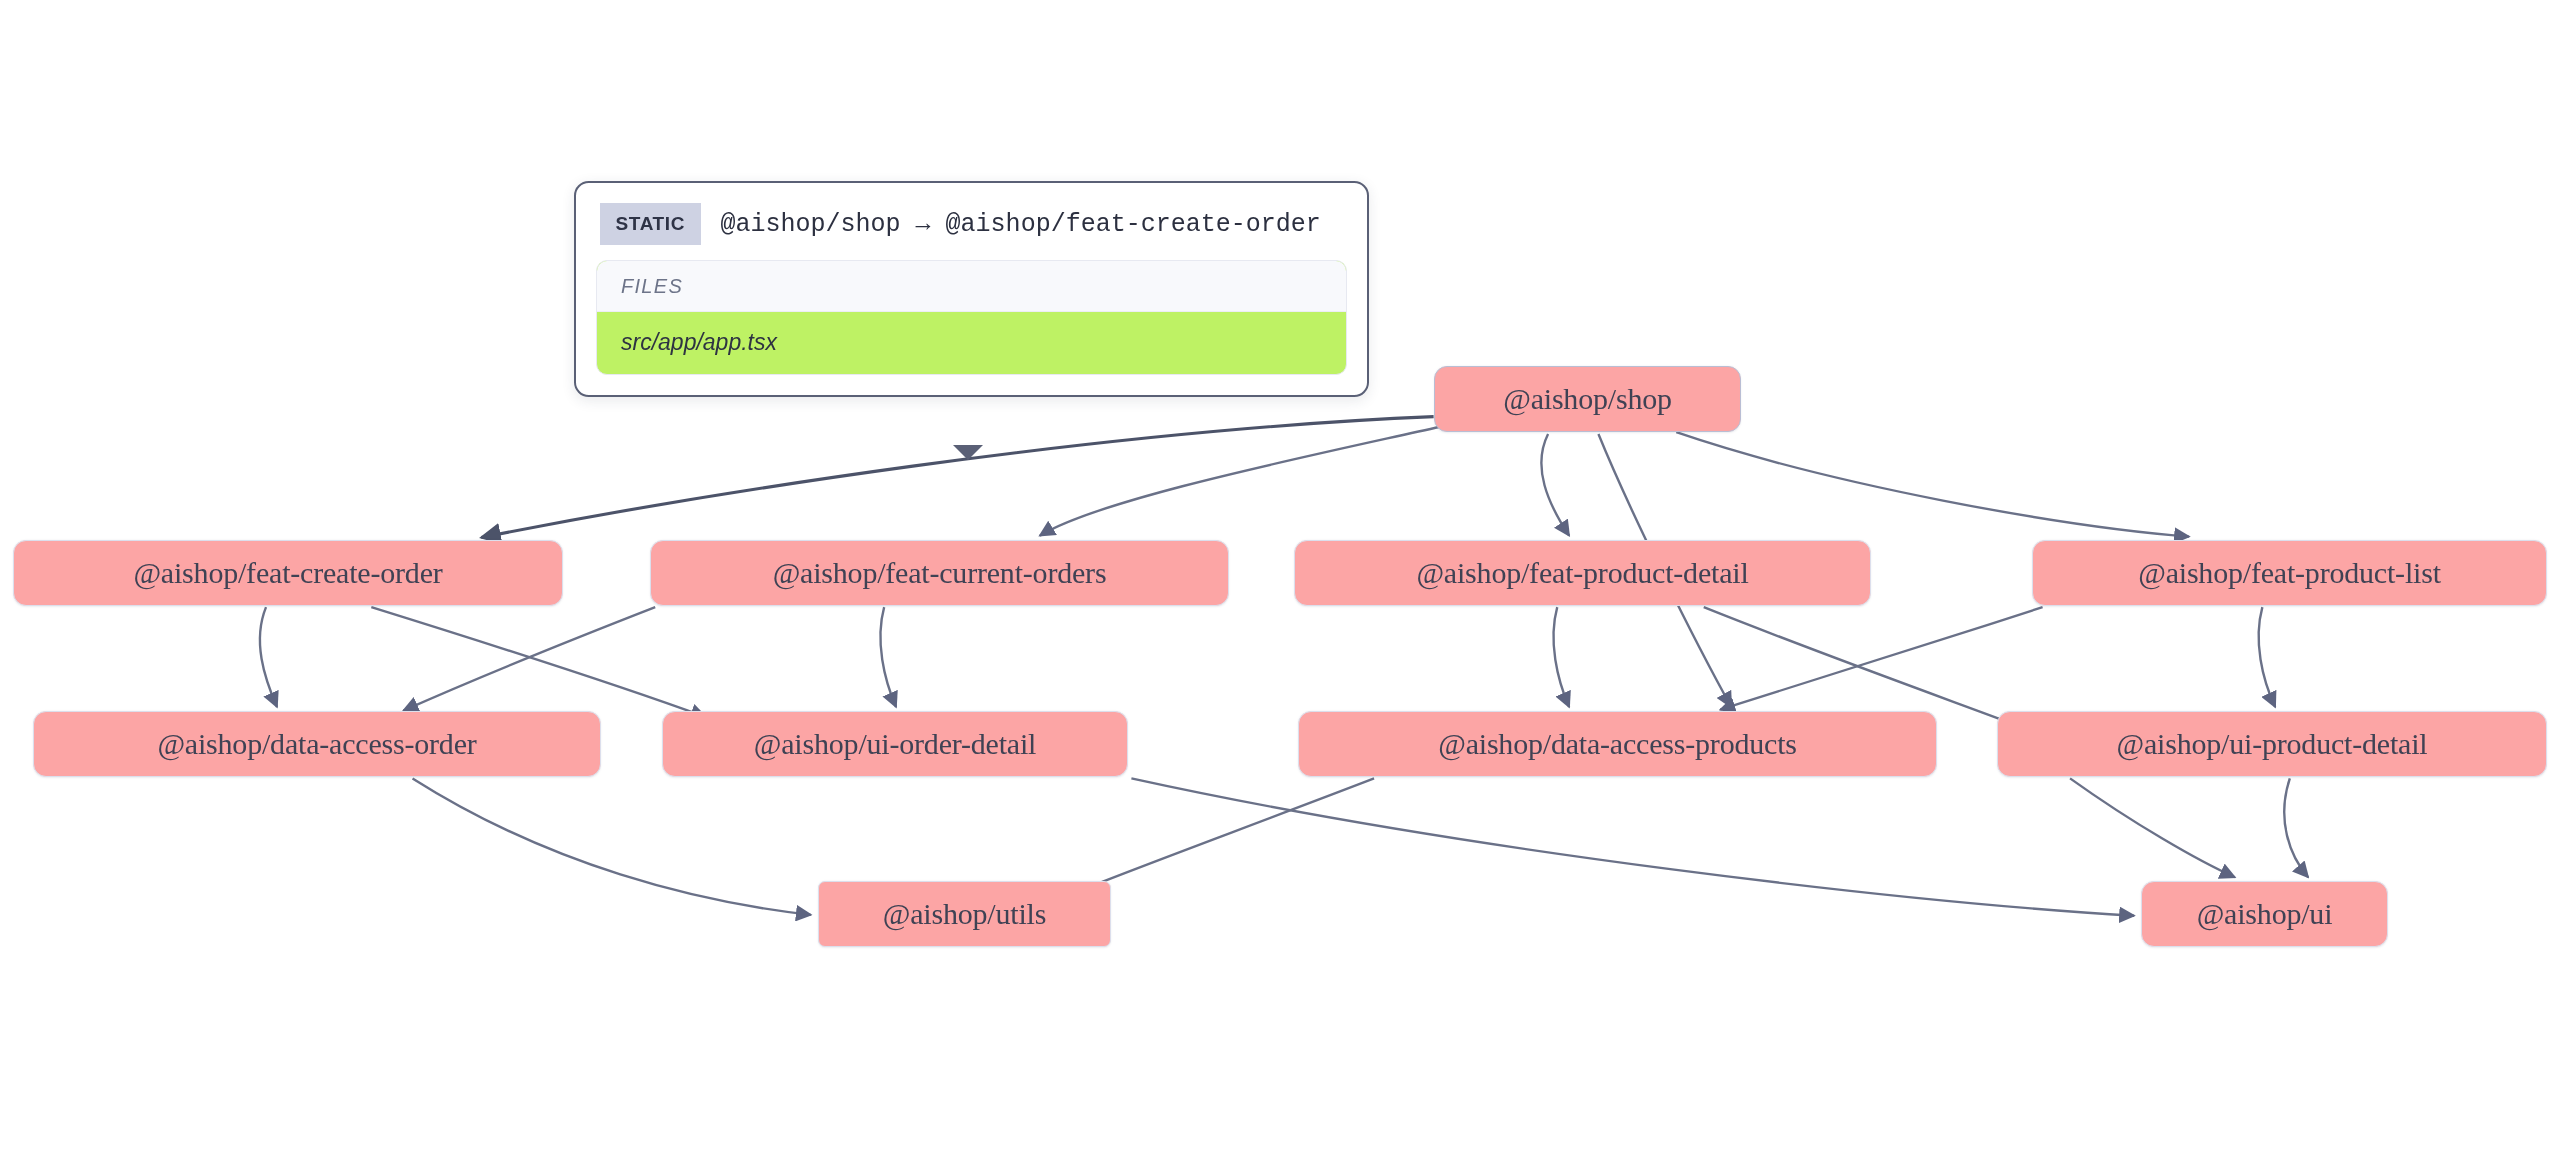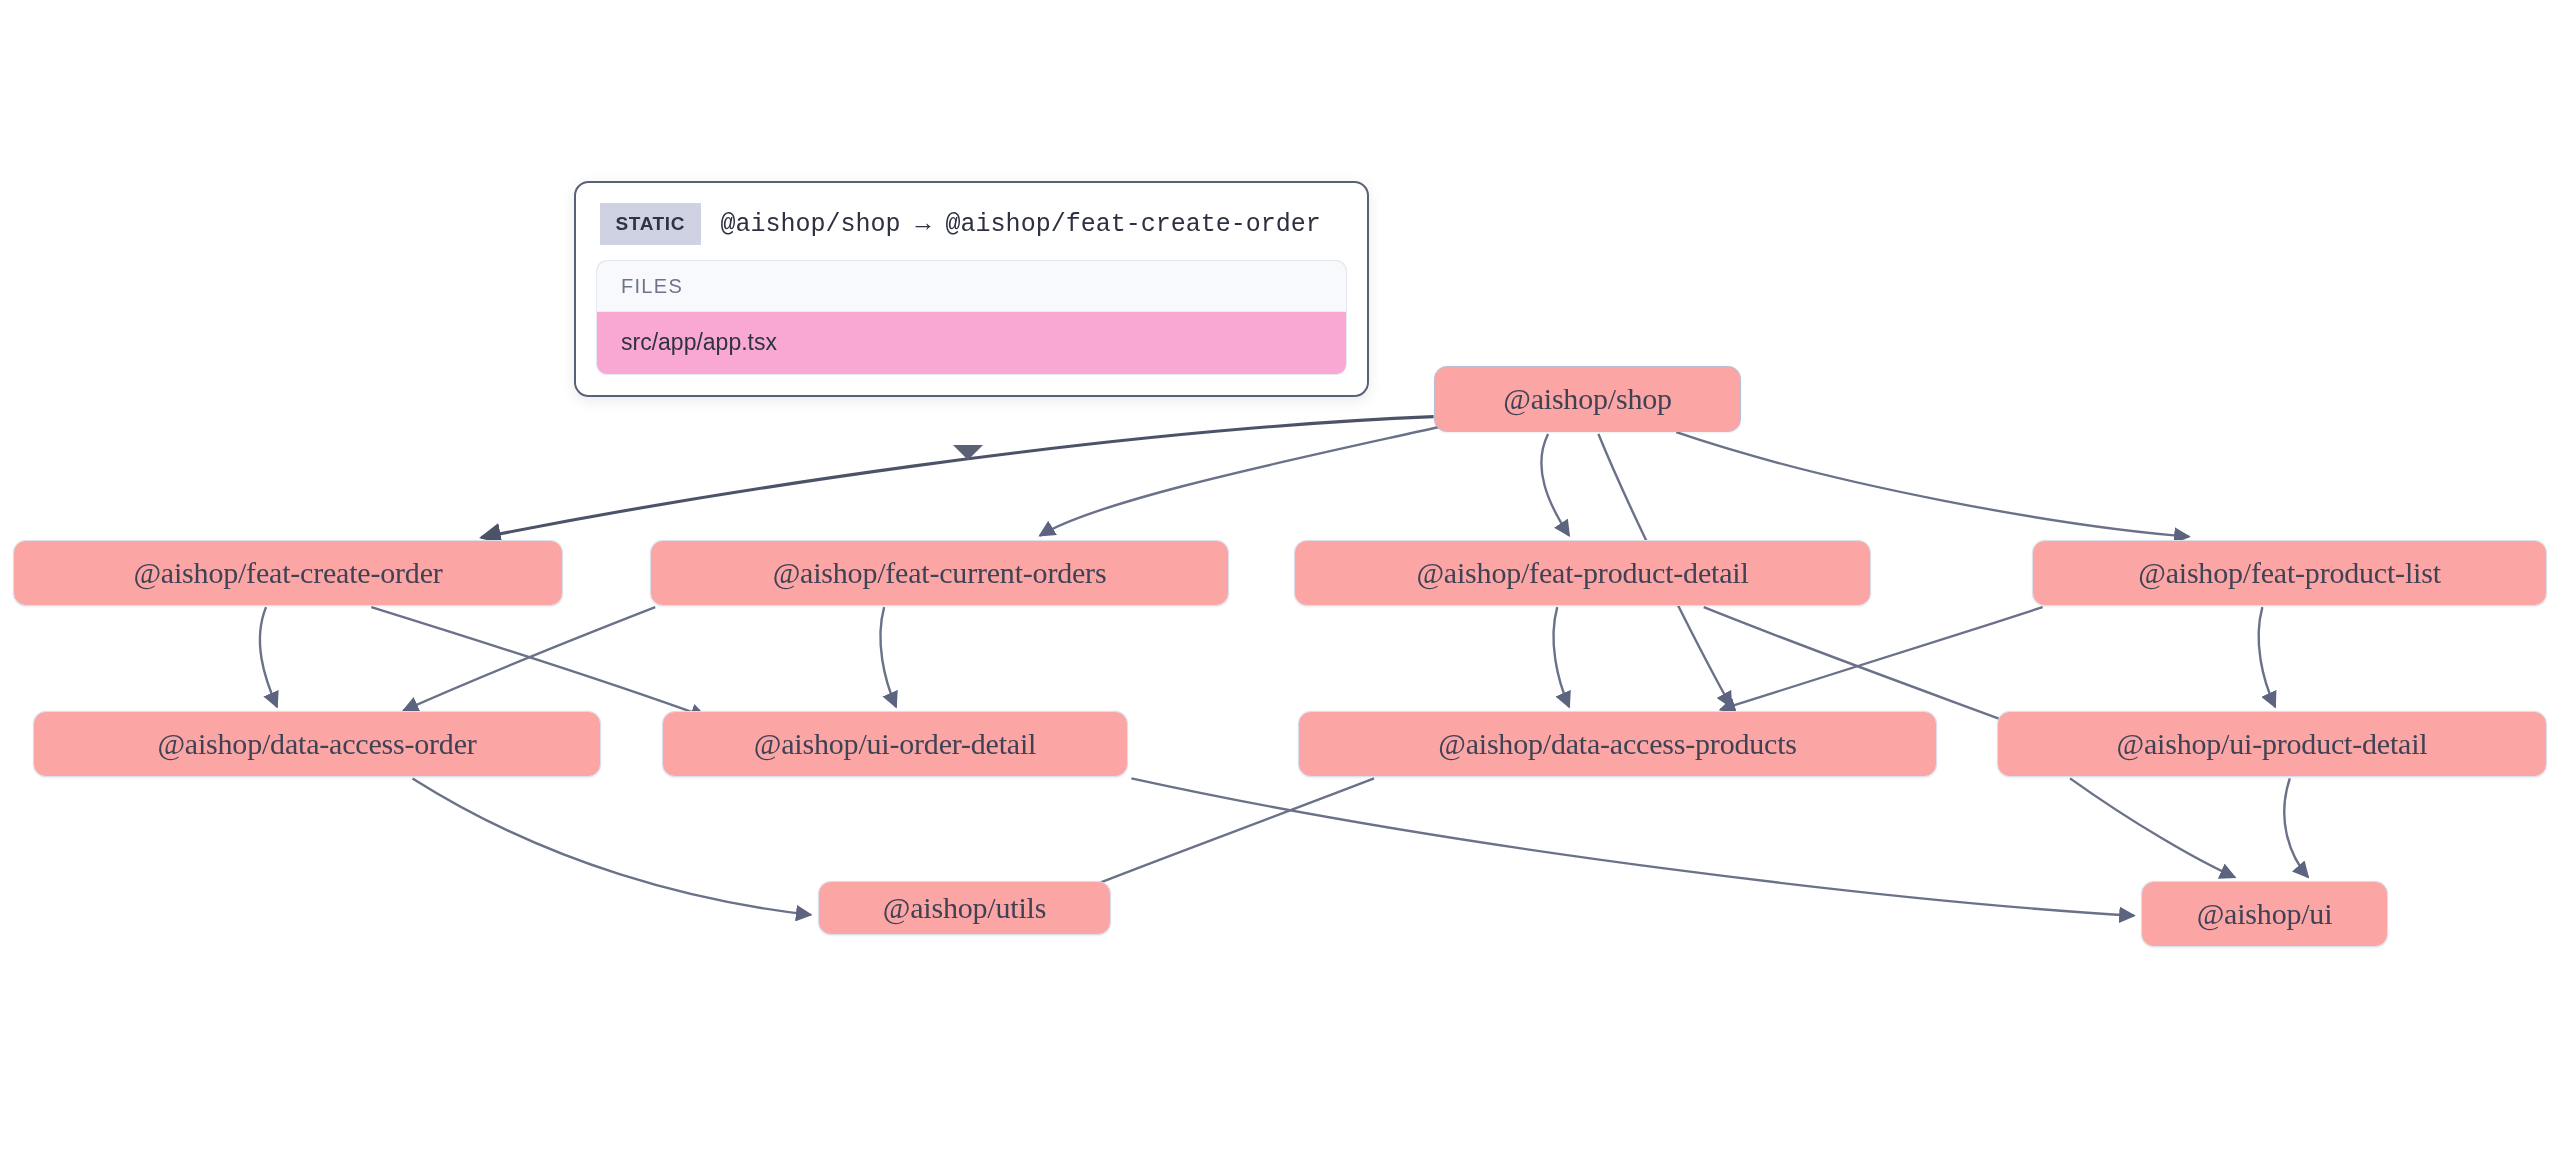--- a/index.html
+++ b/index.html
@@ -86,21 +86,22 @@
     font-size: 25px;
     color: #2c3040;
     white-space: nowrap;
   }
 
   #tooltip-files-panel {
     margin: 0 20px 20px 20px;
     border: 1.4px solid #e7e9f1;
     border-radius: 11px;
     overflow: hidden;
-    background: #f9a8d4;
+    background: #bef264;
+    font-style: italic;
   }
 
   #tooltip-files-heading {
     background: #f8f9fc;
     border-bottom: 1.4px solid #eceef5;
     color: #6d7489;
     font-size: 20px;
     letter-spacing: 1.3px;
     padding: 14.7px 24px 13px 24px;
     font-family: "Liberation Sans", sans-serif;
@@ -200,21 +201,21 @@
       </div>
       <div class="node" style="left: 662px; top: 711px; width: 466px; height: 66px;">
         <span>@aishop/ui-order-detail</span>
       </div>
       <div class="node" style="left: 1298px; top: 711px; width: 639px; height: 66px;">
         <span>@aishop/data-access-products</span>
       </div>
       <div class="node" style="left: 1997px; top: 711px; width: 550px; height: 66px;">
         <span>@aishop/ui-product-detail</span>
       </div>
-      <div class="node" style="left: 818px; top: 881px; width: 293px; height: 54px;">
+      <div class="node" style="left: 818px; top: 881px; width: 293px; height: 66px; border-radius: 7px;">
         <span>@aishop/utils</span>
       </div>
       <div class="node" style="left: 2141px; top: 881px; width: 247px; height: 66px;">
         <span>@aishop/ui</span>
       </div>
     </div>
 
   <div id="edge-tooltip" style="left:574px; top:181px; width:795px;">
     <div id="tooltip-header">
       <span id="tooltip-tag">STATIC</span>

